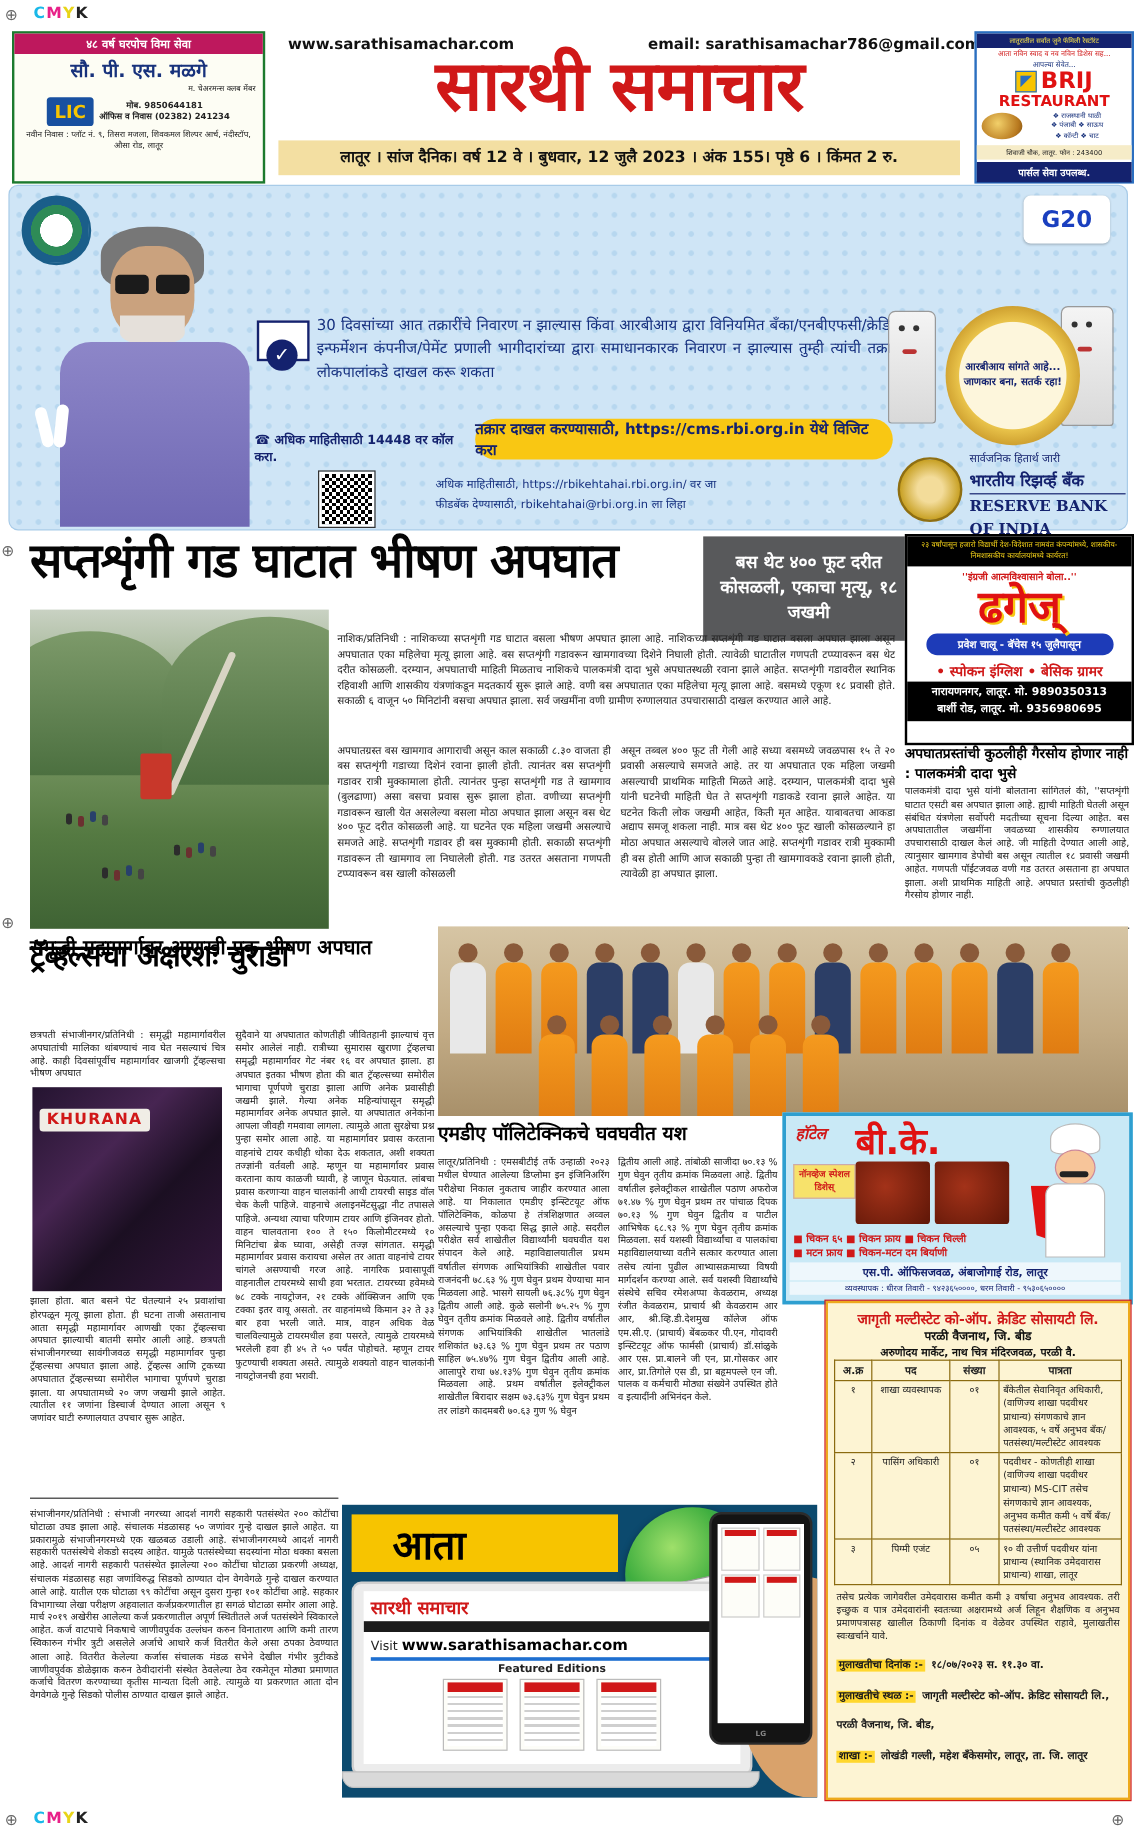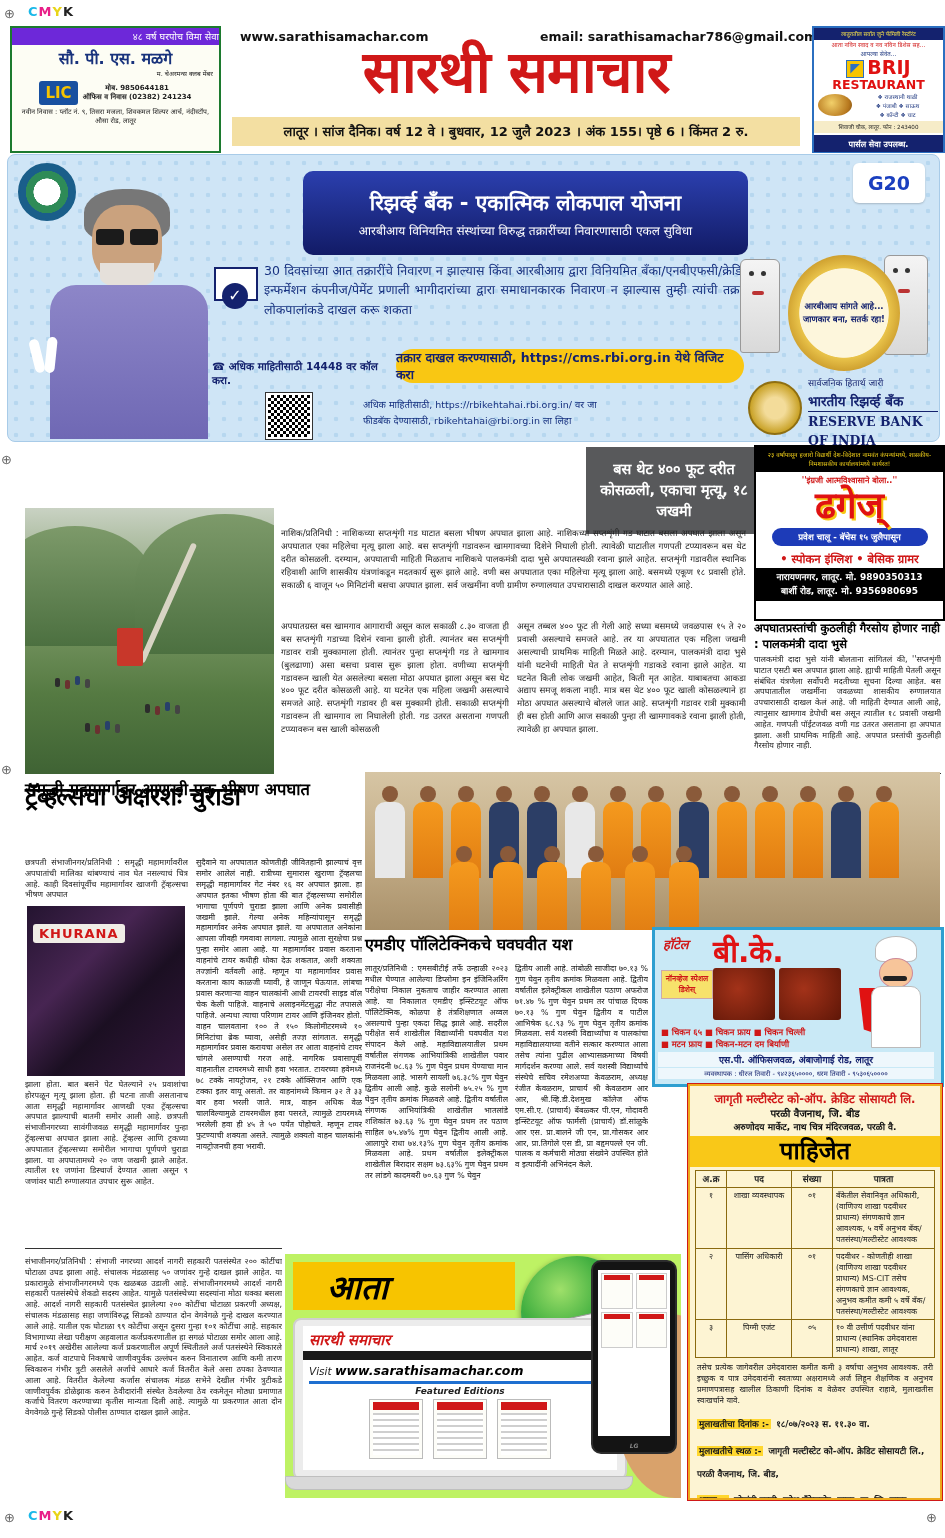--- a/index.html
+++ b/index.html
@@ -7,21 +7,21 @@
         font-family:"DejaVu Sans","Liberation Sans",sans-serif;color:#1a1a1a;}
   .abs{position:absolute;}
   .just{text-align:justify;text-justify:inter-word;}
   .clip{overflow:hidden;}
   .reg{color:#666;font-size:13px;}
   
   .cmyk{font-size:13px;font-weight:bold;letter-spacing:1px;}
   .cmyk b:nth-child(1){color:#19b8e8;}.cmyk b:nth-child(2){color:#e82088;}
   .cmyk b:nth-child(3){color:#e8d418;}.cmyk b:nth-child(4){color:#222;}
   .licad{border:2px solid #1c7a2e;background:#fdfdf4;font-size:7px;}
-  .licad .top{background:#6d28d9;color:#fff;text-align:right;font-size:9.5px;font-weight:normal;padding:2px 0;}
+  .licad .top{background:#be185d;color:#fff;text-align:center;font-size:9.5px;font-weight:bold;padding:2px 0;}
   .licad .nm{color:#18327c;font-size:16px;font-weight:800;text-align:center;margin-top:2px;}
   .licad .sub{text-align:right;font-size:6.5px;padding-right:6px;color:#222;}
   .licbox{display:inline-block;background:#1850a0;color:#f7c400;font-weight:800;font-size:15px;padding:3px 6px;border-radius:3px;}
   .licrow{display:flex;gap:5px;align-items:center;justify-content:center;margin-top:3px;}
   .licph{font-size:7px;font-weight:bold;color:#222;line-height:1.3;text-align:center;}
   .licaddr{font-size:6.8px;text-align:center;margin-top:3px;color:#222;line-height:1.35;padding:0 3px;}
   .mast-url{font-size:12.5px;font-weight:bold;color:#111;}
   .mast-title{font-size:58px;font-weight:800;color:#d01818;text-align:center;line-height:1.05;letter-spacing:-1px;}
   .dateline{background:#f3dfa2;font-size:13px;font-weight:bold;color:#111;text-align:center;line-height:29px;}
   .brijad{border:2px solid #2b6fc0;background:#fff;font-size:6px;}
@@ -134,21 +134,21 @@
   .jag table{border-collapse:collapse;margin:0 auto;width:240px;}
   .jag th,.jag td{border:1px solid #8a6a10;padding:2px 3px;vertical-align:top;color:#222;}
   .jag th{font-size:8.8px;font-weight:800;text-align:center;}
   .jag td{font-size:7.9px;line-height:1.4;}
   .jag td.c{text-align:center;}
   .jag .note{font-size:7.9px;line-height:1.4;margin:4px 7px;color:#222;}
   .jag .lbl{background:#ffd72e;font-weight:800;font-size:8.8px;padding:0 2px;}
   .jag .val{font-size:8.8px;font-weight:600;}
   .jag .line{margin:3px 7px;line-height:1.45;}
   
-  .webad{background:#bef264;font-style:italic;}
+  .webad{background:#0c4a6e;}
   .webad .strip{background:#f7c400;display:flex;align-items:center;}
   .webad .aata{font-size:33px;font-weight:900;color:#000;padding-left:34px;}
   .globe{border-radius:50%;background:radial-gradient(circle at 35% 30%,#9fe06a 0%,#3fae3f 40%,#1e7ac0 75%,#14509a 100%);box-shadow:0 2px 6px rgba(0,0,0,.4);}
   .globeband{position:absolute;background:#f4f4f4;border:1px solid #999;transform:rotate(-12deg);
        color:#14226e;font-weight:800;font-size:11px;text-align:center;line-height:20px;border-radius:3px;}
   .cursor{position:absolute;width:0;height:0;border-left:9px solid transparent;border-right:9px solid transparent;border-bottom:16px solid #fff;transform:rotate(40deg);filter:drop-shadow(1px 1px 1px #333);}
   .laptop{background:#ececec;border-radius:8px;border:2px solid #cfcfcf;}
   .lscreen{position:absolute;inset:6px 8px 8px 8px;background:#fff;overflow:hidden;}
   .ltitle{color:#d01818;font-weight:800;font-size:15px;padding:3px 6px 0;}
   .lbar{height:9px;background:#1b1b1b;margin:2px 0;}
@@ -233,24 +233,20 @@
       <div class="abs ab-hair" style="left:62px;top:0px;width:86px;height:52px;"></div>
       <div class="abs ab-face" style="left:70px;top:16px;width:70px;height:78px;"></div>
       <div class="abs ab-glass" style="left:74px;top:40px;width:28px;height:16px;"></div>
       <div class="abs ab-glass" style="left:108px;top:40px;width:28px;height:16px;"></div>
       <div class="abs ab-beard" style="left:78px;top:74px;width:54px;height:24px;"></div>
       <div class="abs ab-body" style="left:28px;top:96px;width:158px;height:154px;"></div>
       <div class="abs ab-hand" style="left:10px;top:150px;width:10px;height:34px;transform:rotate(-14deg);"></div>
       <div class="abs ab-hand" style="left:24px;top:148px;width:10px;height:36px;transform:rotate(6deg);"></div>
     </div>
 
-    <div class="abs rbi-title" style="left:295px;top:16px;width:445px;height:84px;">
-      <div class="l1">रिझर्व्ह बँक - एकात्मिक लोकपाल योजना</div>
-      <div class="l2">आरबीआय विनियमित संस्थांच्या विरुद्ध तक्रारींच्या निवारणासाठी एकल सुविधा</div>
-    </div>
 
     <div class="abs" style="left:206px;top:112px;width:40px;height:30px;background:#fff;border:2px solid #14226e;"></div>
     <div class="abs" style="left:214px;top:128px;width:26px;height:26px;border-radius:50%;background:#14226e;color:#fff;font-weight:bold;text-align:center;line-height:26px;">✓</div>
 
     <div class="abs rbi-body just" style="left:256px;top:106px;width:484px;height:90px;">30 दिवसांच्या आत तक्रारींचे निवारण न झाल्यास किंवा आरबीआय द्वारा विनियमित बँका/एनबीएफसी/क्रेडिट इन्फर्मेशन कंपनीज/पेमेंट प्रणाली भागीदारांच्या द्वारा समाधानकारक निवारण न झाल्यास तुम्ही त्यांची तक्रार लोकपालांकडे दाखल करू शकता</div>
 
     <div class="abs rbi-phone" style="left:204px;top:204px;width:185px;">
       <span>☎</span>
       <span>अधिक माहितीसाठी 14448 वर कॉल करा.</span>
     </div>
@@ -268,20 +264,21 @@
     <div class="abs bubble" style="left:780px;top:100px;width:92px;height:96px;">आरबीआय सांगते आहे... जाणकार बना, सतर्क रहा!</div>
     <div class="abs seal" style="left:740px;top:226px;width:50px;height:50px;"></div>
     <div class="abs rbi-bank" style="left:800px;top:222px;width:130px;">
       <div class="i">सार्वजनिक हितार्थ जारी</div>
       <div class="mr">भारतीय रिझर्व्ह बँक</div>
       <div class="en">RESERVE BANK OF INDIA</div>
       <div class="u">www.rbi.org.in</div>
     </div>
   </div>
 
+  <div class="abs h-lead" style="left:25px;top:447px;width:558px;">सप्तशृंगी गड घाटात भीषण अपघात</div>
   <div class="abs graybox" style="left:586px;top:447px;width:160px;height:79px;">बस थेट ४०० फूट दरीत कोसळली, एकाचा मृत्यू, १८ जखमी</div>
 
   <div class="abs photo-lead clip" style="left:25px;top:508px;width:249px;height:266px;">
     <div class="hill" style="left:-30px;top:18px;width:160px;height:120px;"></div>
     <div class="hill" style="left:110px;top:6px;width:180px;height:140px;"></div>
     <div class="road" style="left:140px;top:30px;width:6px;height:130px;"></div>
     <div class="bus" style="left:92px;top:120px;width:26px;height:38px;"></div>
     <div class="ppl" style="left:30px;top:170px;"></div>
     <div class="ppl" style="left:120px;top:196px;"></div>
     <div class="ppl" style="left:60px;top:215px;"></div>
@@ -346,23 +343,20 @@
     <div class="abs menu" style="left:6px;top:96px;width:200px;">■ चिकन ६५ ■ चिकन फ्राय ■ चिकन चिल्ली</div>
     <div class="abs menu" style="left:6px;top:108px;width:200px;">■ मटन फ्राय ■ चिकन-मटन दम बिर्याणी</div>
     <div class="abs addr" style="left:3px;top:122px;width:276px;">एस.पी. ऑफिसजवळ, अंबाजोगाई रोड, लातूर</div>
     <div class="abs mgr" style="left:3px;top:136px;width:276px;">व्यवस्थापक : धीरज तिवारी - ९४२३६५००००, धरम तिवारी - ९५३०६५००००</div>
   </div>
 
   <div class="abs jag clip" style="left:688px;top:1084px;width:250px;height:412px;">
     <div class="t">जागृती मल्टीस्टेट को-ऑप. क्रेडिट सोसायटी लि.</div>
     <div class="p1">परळी वैजनाथ, जि. बीड</div>
     <div class="p2">अरुणोदय मार्केट, नाथ चित्र मंदिरजवळ, परळी वै.</div>
-    <div class="band">
-      <div class="wanted">पाहिजेत</div>
-    </div>
     <table>
       <tbody>
           <tr>
         <th style="width:24px;">अ.क्र</th>
         <th style="width:58px;">पद</th>
         <th style="width:34px;">संख्या</th>
         <th>पात्रता</th>
       </tr>
       <tr>
         <td class="c">१</td>

